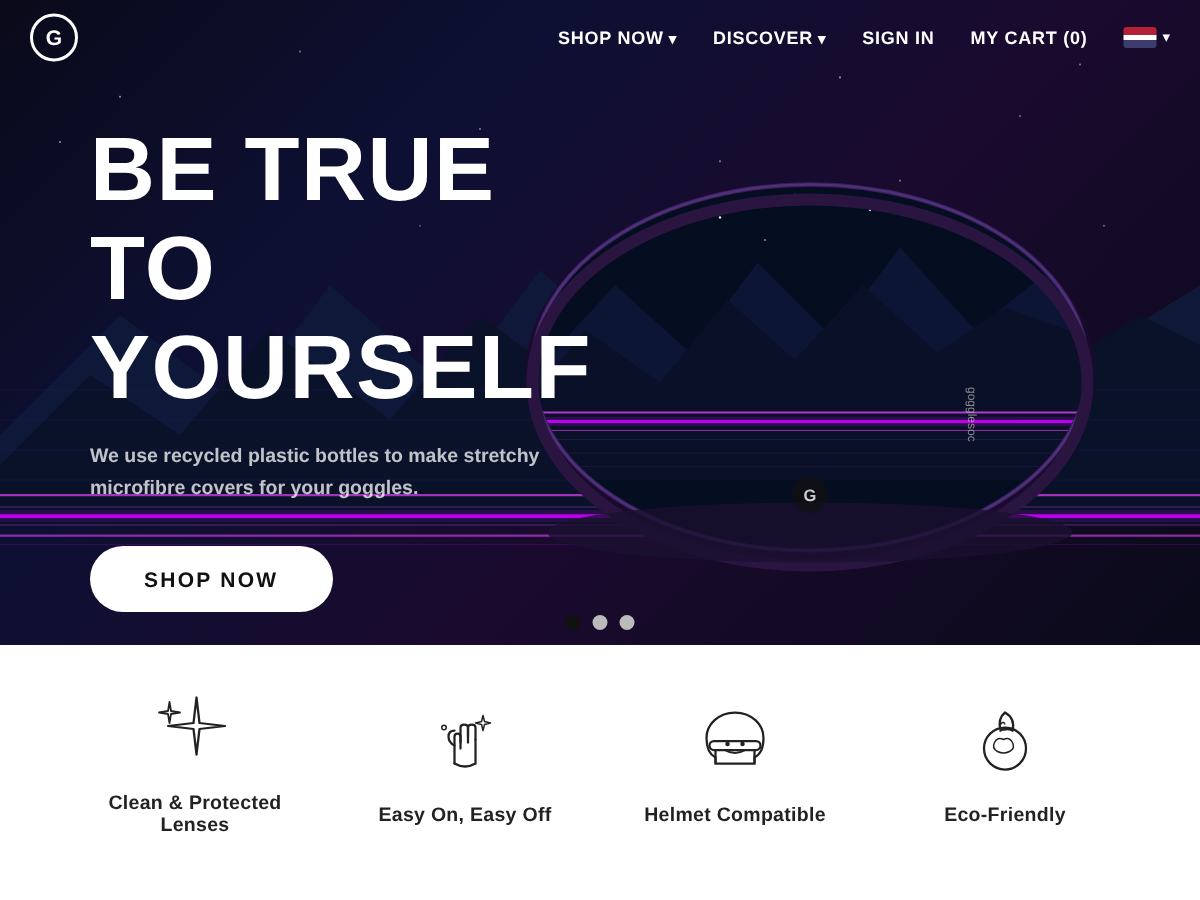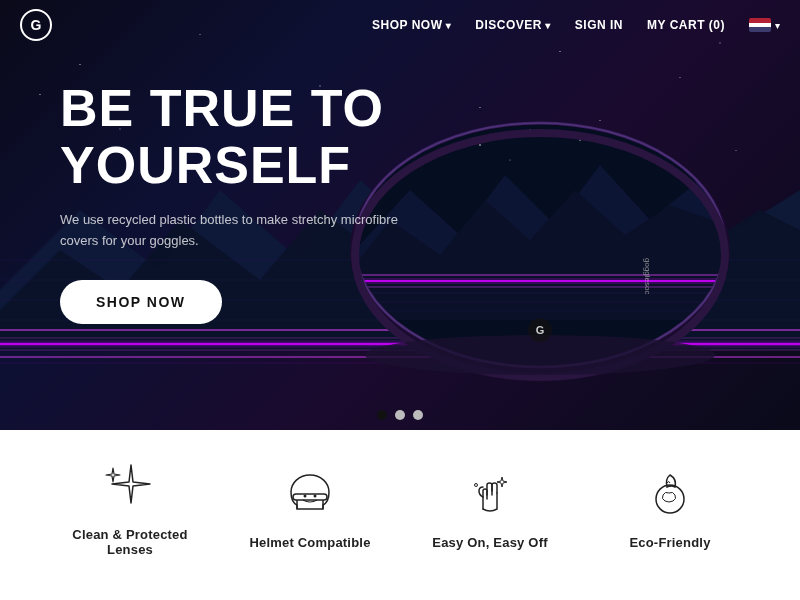--- a/index.html
+++ b/index.html
@@ -100,33 +100,34 @@
       height: 320px;
     }
 
     
     .hero-content {
       position: absolute;
       top: 80px; left: 60px;
       max-width: 340px;
     }
     .hero-title {
-      font-size: 52px;
+      font-size: 60px;
       font-weight: 900;
       color: #fff;
       line-height: 1.1;
       text-transform: uppercase;
       letter-spacing: 1px;
       margin-bottom: 16px;
     }
     .hero-subtitle {
       font-size: 13px;
       color: rgba(255,255,255,0.75);
       line-height: 1.6;
       margin-bottom: 28px;
+      font-weight: bold;
     }
     .shop-now-btn {
       background: #fff;
       color: #111;
       border: none;
       border-radius: 30px;
       padding: 14px 36px;
       font-size: 14px;
       font-weight: 800;
       letter-spacing: 1.5px;
@@ -315,57 +316,57 @@
         <path d="M10,8 L11,14 L17,15 L11,16 L10,22 L9,16 L3,15 L9,14 Z" fill="none" stroke="#222" stroke-width="1.2" stroke-linejoin="round"></path>
       </svg>
     </div>
     <span class="feature-label">Clean &amp; Protected Lenses</span>
   </div>
 
   <div class="feature-item">
     <div class="feature-icon">
       <svg width="55" height="55" viewBox="0 0 55 55" xmlns="http://www.w3.org/2000/svg">
 
+        <path d="M20,42 L20,24 Q20,22 22,22 Q24,22 24,24 L24,32" fill="none" stroke="#222" stroke-width="1.5" stroke-linecap="round"></path>
+        <path d="M24,28 L24,18 Q24,16 26.5,16 Q29,16 29,18 L29,28" fill="none" stroke="#222" stroke-width="1.5" stroke-linecap="round"></path>
+        <path d="M29,24 L29,18 Q29,16 31.5,16 Q34,16 34,18 L34,26" fill="none" stroke="#222" stroke-width="1.5" stroke-linecap="round"></path>
+
+        <path d="M20,30 Q16,28 16,24 Q16,20 20,20" fill="none" stroke="#222" stroke-width="1.5" stroke-linecap="round"></path>
+
+        <path d="M20,42 Q27,46 34,42 L34,26" fill="none" stroke="#222" stroke-width="1.5" stroke-linecap="round"></path>
+
+        <path d="M39,10 L40,14 L44,15 L40,16 L39,20 L38,16 L34,15 L38,14 Z" fill="none" stroke="#222" stroke-width="1" stroke-linejoin="round"></path>
+        <circle cx="13" cy="18" r="1.5" fill="none" stroke="#222" stroke-width="1"></circle>
+      </svg>
+    </div>
+    <span class="feature-label">Easy On, Easy Off</span>
+  </div>
+
+  <div class="feature-item">
+    <div class="feature-icon">
+      <svg width="55" height="55" viewBox="0 0 55 55" xmlns="http://www.w3.org/2000/svg">
+
         <path d="M27,8 C16,8 8,16 8,25 C8,32 10,36 14,38 L14,42 L40,42 L40,38 C44,36 46,32 46,25 C46,16 38,8 27,8 Z" fill="none" stroke="#222" stroke-width="1.5"></path>
 
         <rect x="10" y="27" width="34" height="6" rx="3" fill="none" stroke="#222" stroke-width="1.5"></rect>
 
         <path d="M14,33 L14,42 M40,33 L40,42" fill="none" stroke="#222" stroke-width="1.5"></path>
 
         <circle cx="22" cy="29" r="1.5" fill="#222"></circle>
         <circle cx="32" cy="29" r="1.5" fill="#222"></circle>
         <path d="M20,33 Q27,37 34,33" fill="none" stroke="#222" stroke-width="1.2"></path>
       </svg>
     </div>
     <span class="feature-label">Helmet Compatible</span>
   </div>
 
   <div class="feature-item">
     <div class="feature-icon">
       <svg width="55" height="55" viewBox="0 0 55 55" xmlns="http://www.w3.org/2000/svg">
 
-        <path d="M20,42 L20,24 Q20,22 22,22 Q24,22 24,24 L24,32" fill="none" stroke="#222" stroke-width="1.5" stroke-linecap="round"></path>
-        <path d="M24,28 L24,18 Q24,16 26.5,16 Q29,16 29,18 L29,28" fill="none" stroke="#222" stroke-width="1.5" stroke-linecap="round"></path>
-        <path d="M29,24 L29,18 Q29,16 31.5,16 Q34,16 34,18 L34,26" fill="none" stroke="#222" stroke-width="1.5" stroke-linecap="round"></path>
-
-        <path d="M20,30 Q16,28 16,24 Q16,20 20,20" fill="none" stroke="#222" stroke-width="1.5" stroke-linecap="round"></path>
-
-        <path d="M20,42 Q27,46 34,42 L34,26" fill="none" stroke="#222" stroke-width="1.5" stroke-linecap="round"></path>
-
-        <path d="M39,10 L40,14 L44,15 L40,16 L39,20 L38,16 L34,15 L38,14 Z" fill="none" stroke="#222" stroke-width="1" stroke-linejoin="round"></path>
-        <circle cx="13" cy="18" r="1.5" fill="none" stroke="#222" stroke-width="1"></circle>
-      </svg>
-    </div>
-    <span class="feature-label">Easy On, Easy Off</span>
-  </div>
-
-  <div class="feature-item">
-    <div class="feature-icon">
-      <svg width="55" height="55" viewBox="0 0 55 55" xmlns="http://www.w3.org/2000/svg">
-
         <circle cx="27" cy="32" r="14" fill="none" stroke="#222" stroke-width="1.5"></circle>
 
         <path d="M20,28 Q22,24 26,26 Q30,24 32,28 Q34,32 30,34 Q26,36 22,34 Q18,32 20,28 Z" fill="none" stroke="#222" stroke-width="1"></path>
 
         <path d="M27,8 Q34,12 32,20 Q28,18 24,20 Q22,12 27,8 Z" fill="none" stroke="#222" stroke-width="1.5"></path>
 
         <line x1="27" y1="18" x2="27" y2="20" stroke="#222" stroke-width="1.5"></line>
 
         <path d="M24,16 Q26,13 27,16" fill="none" stroke="#222" stroke-width="1"></path>
       </svg>

